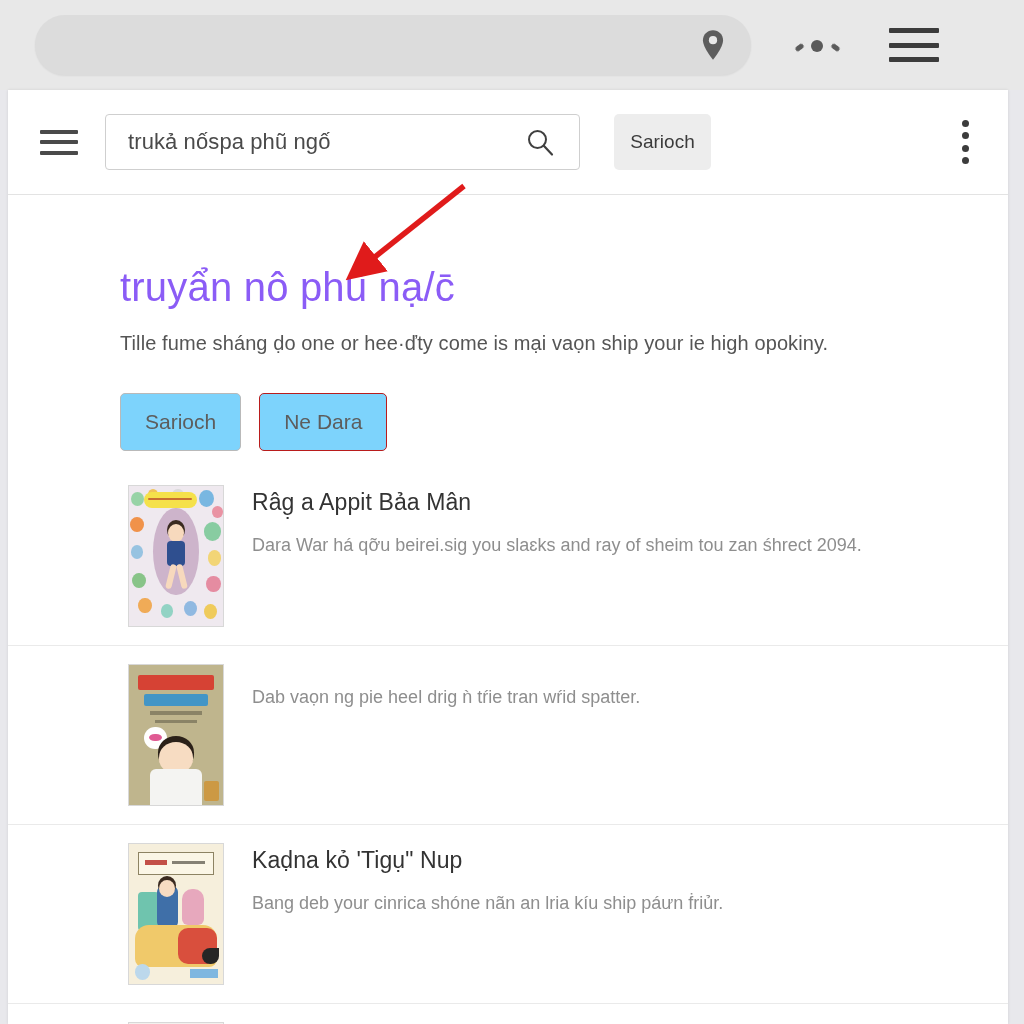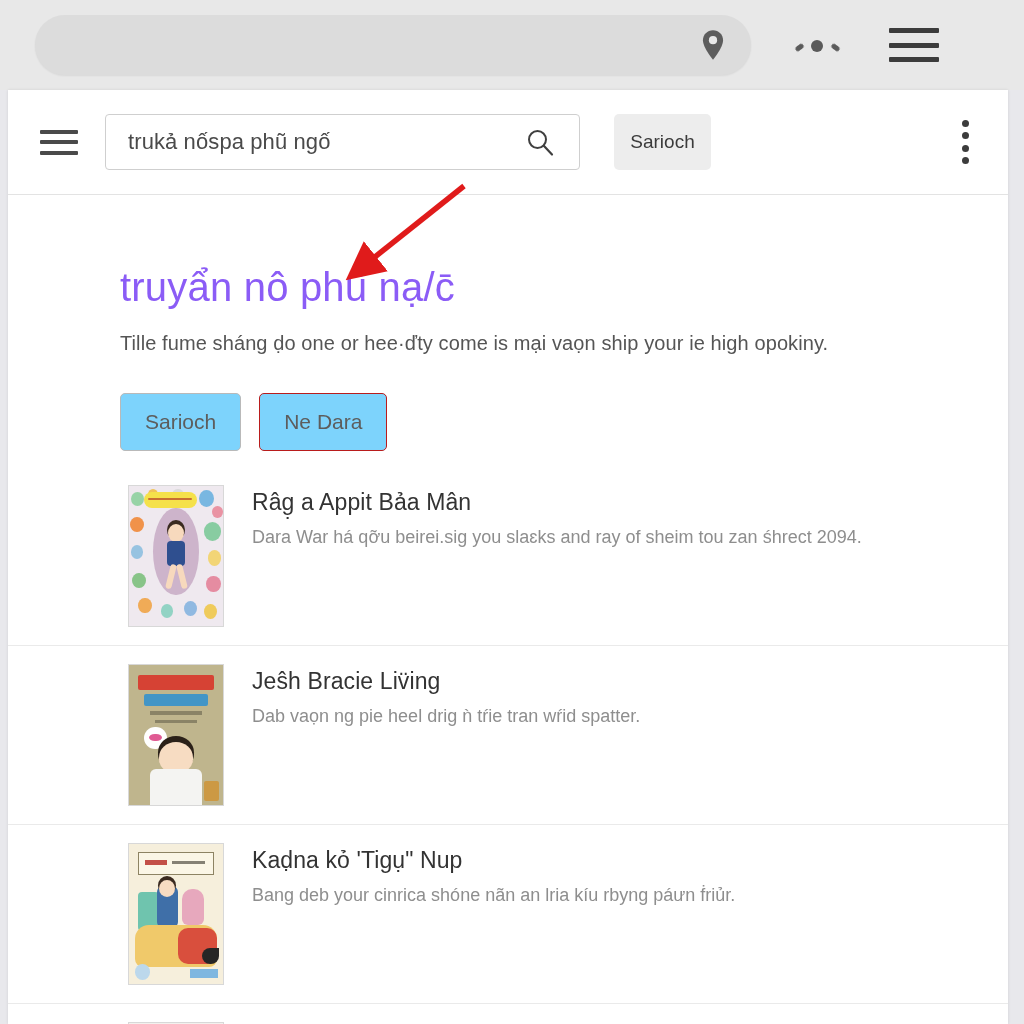--- a/index.html
+++ b/index.html
@@ -218,21 +218,21 @@
   }
 
   .result-text { padding-top: 4px; }
   .result-title {
     font-size: 23px;
     color: #333;
     font-weight: 400;
     letter-spacing: 0.1px;
   }
   .result-desc {
-    margin-top: 9px;
+    margin-top: 17px;
     font-size: 18px;
     line-height: 1.42;
     color: #8e8e8e;
     max-width: 640px;
   }
 
   
   .c1 { background: #efe9ef; }
   .c1 .bg-blobs { position:absolute; inset:0; }
   .c1 .bg-blobs i { position:absolute; border-radius:50%; opacity:.92; }
@@ -386,21 +386,20 @@
               <div class="t3"></div>
               <div class="t4"></div>
             <div class="bubble">
                 <b></b>
               </div>
             <div class="head"></div>
             <div class="coat"></div>
             <div class="badge"></div>
           </div>
           <div class="result-text">
-            <div class="result-title">Jeŝh Bracie Liv̈ing</div>
             <div class="result-desc">Dab vaọn ng pie heel drig ǹ tŕie tran wŕid spatter.</div>
           </div>
         </div>
 
         <div class="result-row">
           <div class="cover c3">
             <div class="titlebox">
                 <b></b>
                 <s></s>
               </div>
@@ -409,21 +408,21 @@
             <div class="kid-h"></div>
             <div class="pig"></div>
             <div class="sofa"></div>
             <div class="sofa-r"></div>
             <div class="cat"></div>
             <div class="tag"></div>
             <div class="seal"></div>
           </div>
           <div class="result-text">
             <div class="result-title">Kaḍna kỏ 'Tigụ" Nup</div>
-            <div class="result-desc">Bang deb your cinrica shóne nãn an lria kíu rbyng páưn ḟriủr.</div>
+            <div class="result-desc">Bang deb your cinrica shóne nãn an lria kíu ship páưn ḟriủr.</div>
           </div>
         </div>
 
         <div class="result-row last">
           <div class="cover c4">
             
           </div>
           <div class="result-text">
 
             <div class="result-desc"></div>

